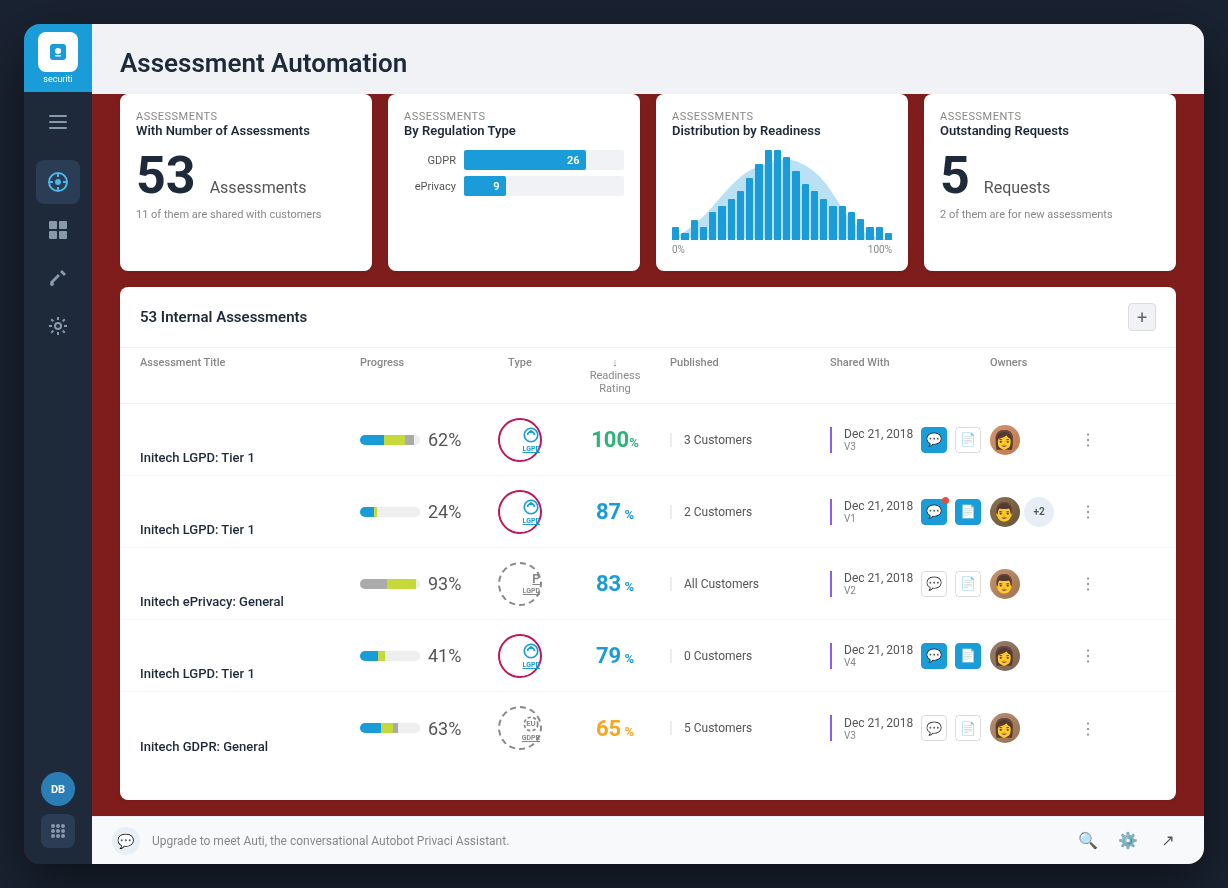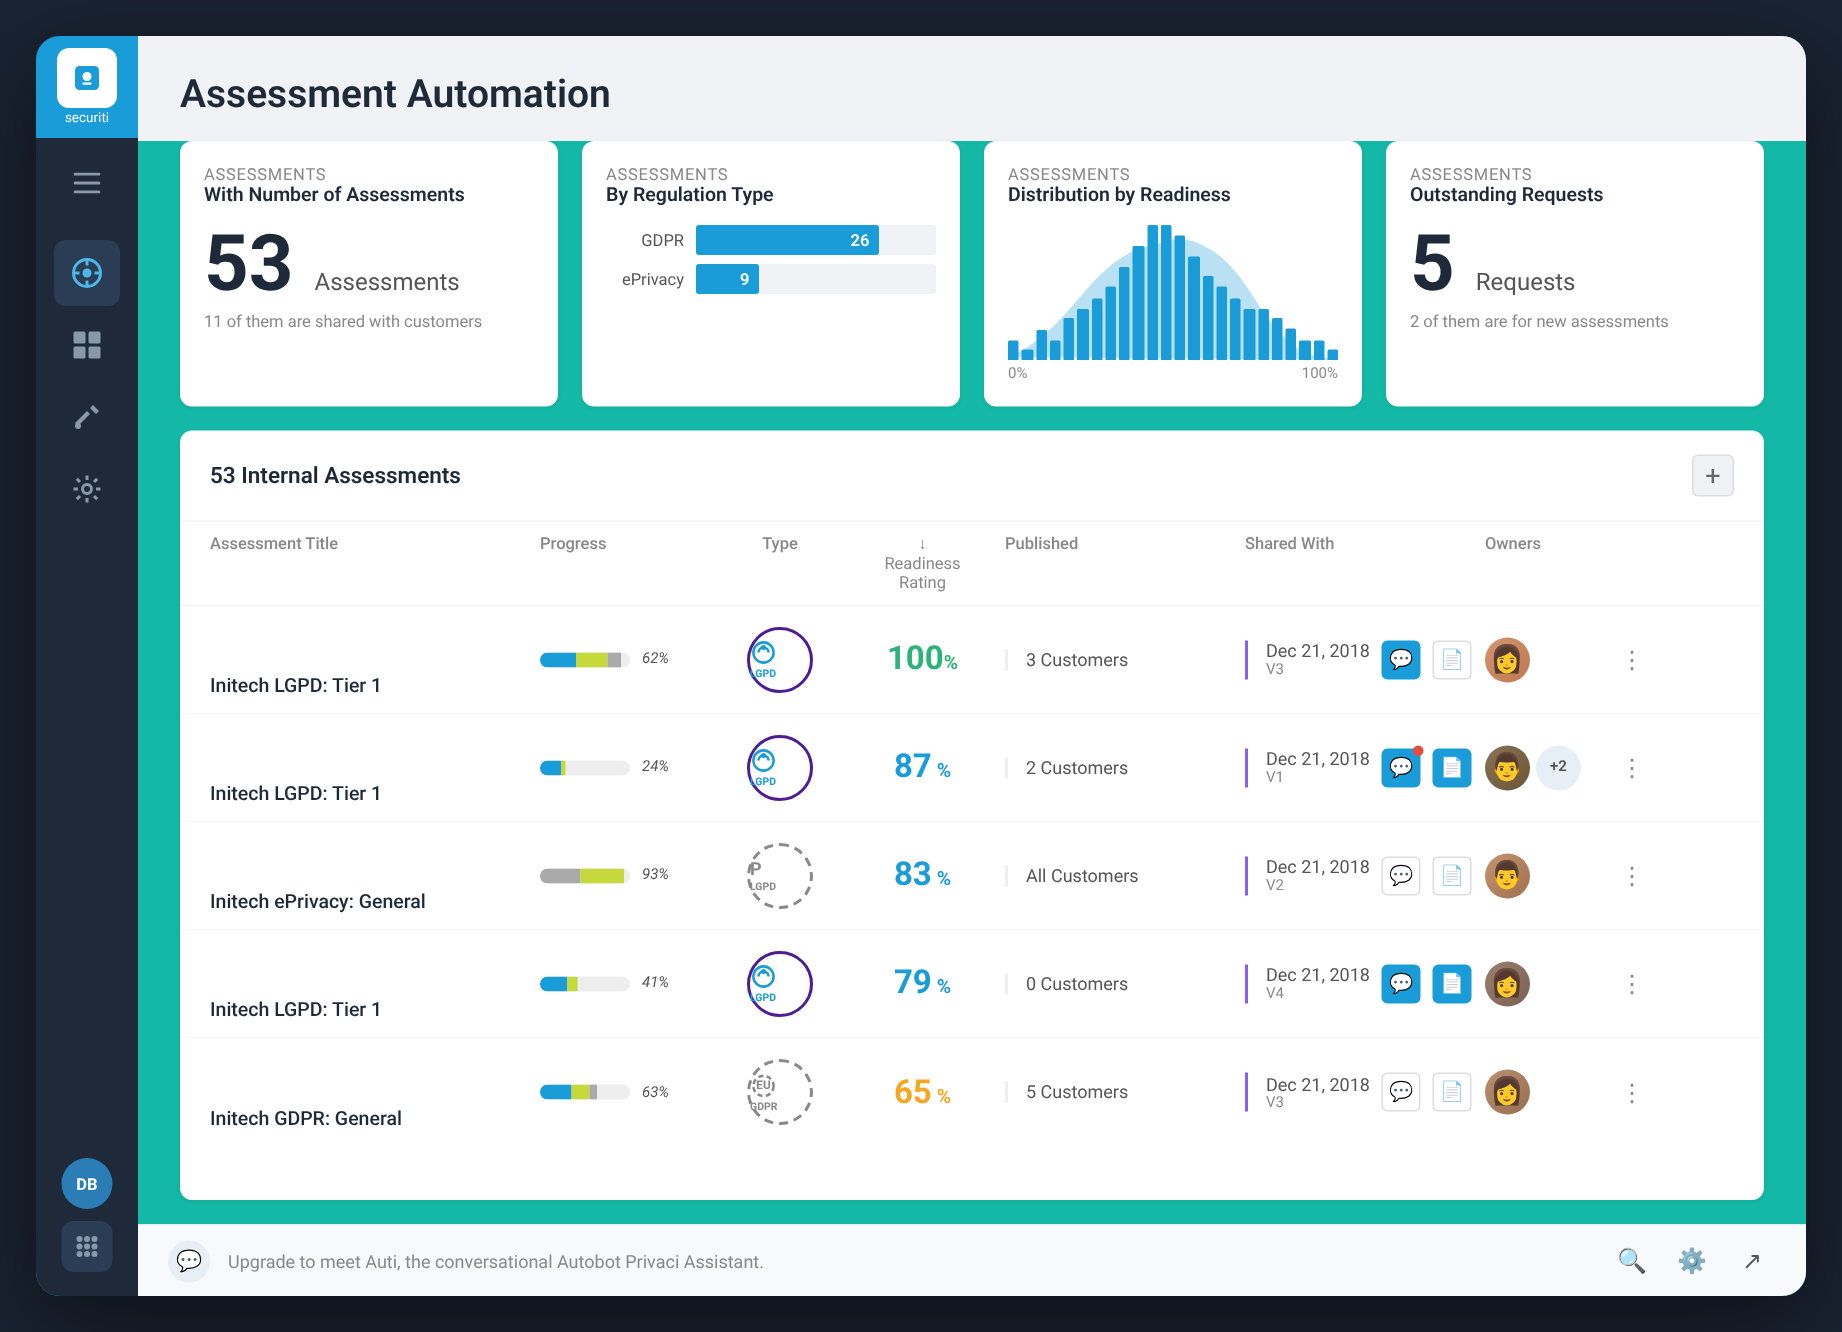--- a/index.html
+++ b/index.html
@@ -9,21 +9,21 @@
       width: 1228px;
       height: 888px;
       overflow: hidden;
       display: flex;
       align-items: center;
       justify-content: center;
     }
     .app-frame {
       width: 1180px;
       height: 840px;
-      background: #14b8a6;
+      background: #7f1d1d;
       border-radius: 16px;
       display: flex;
       overflow: hidden;
       box-shadow: 0 20px 60px rgba(0,0,0,0.5);
     }
     
     .sidebar {
       width: 68px;
       background: #1e2a3a;
       display: flex;
@@ -331,38 +331,38 @@
       height: 10px;
       background: #eee;
       border-radius: 5px;
       overflow: hidden;
       display: flex;
     }
     .progress-seg-1 { background: #1a9cd8; height: 100%; }
     .progress-seg-2 { background: #c5d93a; height: 100%; }
     .progress-seg-3 { background: #aaa; height: 100%; }
     .progress-pct {
-      font-size: 10px;
+      font-size: 18px;
       color: #555;
-      font-style: italic;
     }
     
     .type-badge {
       width: 44px;
       height: 44px;
       border-radius: 50%;
-      border: 2px solid #4c1d95;
+      border: 2px solid #be185d;
       display: flex;
       flex-direction: column;
-      align-items: flex-start;
+      align-items: flex-end;
       justify-content: center;
       font-size: 8px;
       color: #1a9cd8;
       font-weight: 700;
       margin: auto;
+      text-decoration: underline;
     }
     .type-badge.pending {
       border-style: dashed;
       border-color: #888;
       color: #888;
     }
     .type-badge svg { width: 18px; height: 18px; }
     
     .readiness-val {
       font-size: 22px;

